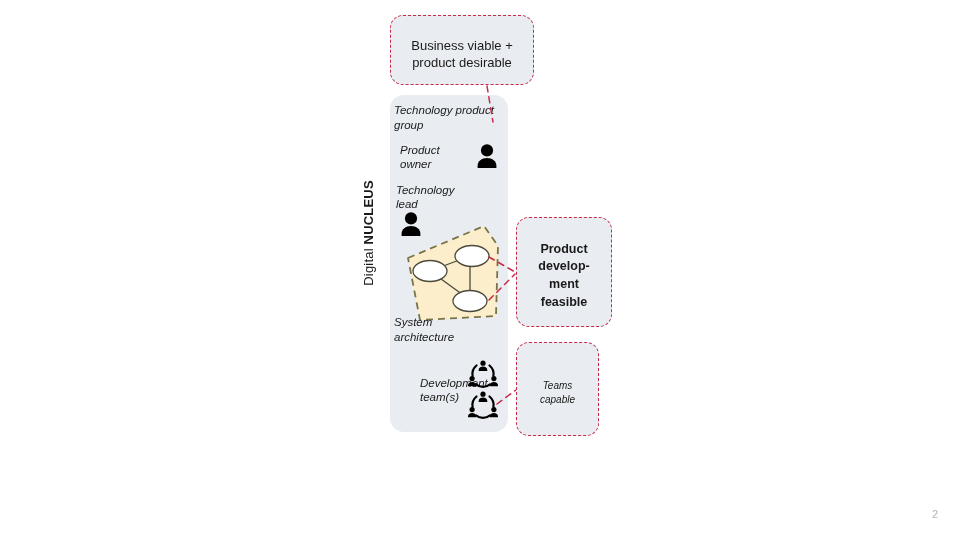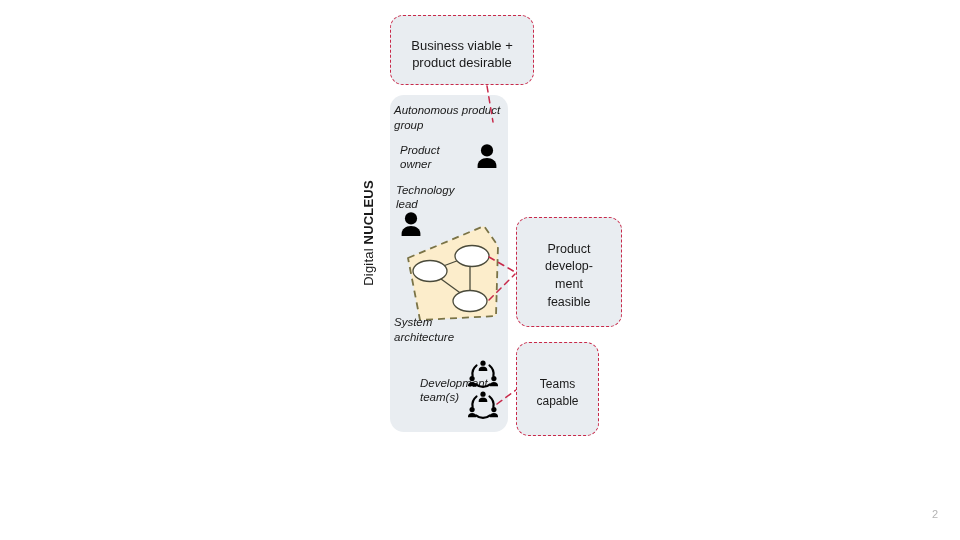--- a/index.html
+++ b/index.html
@@ -176,32 +176,34 @@
     left: 390px;
     top: 15px;
     width: 144px;
     height: 70px;
     font-size: 13px;
     line-height: 1.32;
   }
   #callout-feasible {
     left: 516px;
     top: 217px;
-    width: 106px;
+    width: 96px;
     height: 110px;
     font-size: 12.5px;
     line-height: 1.42;
+    font-weight: bold;
   }
   #callout-teams {
     left: 516px;
     top: 342px;
     width: 83px;
     height: 94px;
-    font-size: 12px;
+    font-size: 10px;
     line-height: 1.38;
+    font-style: italic;
   }
 
   
   #page-number {
     position: absolute;
     right: 22px;
     bottom: 20px;
     font-size: 11px;
     color: #b4b4b4;
     z-index: 7;
@@ -213,21 +215,21 @@
 <div id="slide">
 
   <div id="nucleus-panel"></div>
 
   <div id="nucleus-side-label">
     <span class="lbl-light">Digital</span>
     <span>&nbsp;</span>
     <span class="lbl-bold">NUCLEUS</span>
   </div>
 
-  <div class="group-title">Autonomous product group</div>
+  <div class="group-title">Technology product group</div>
 
   <div class="role-row" id="role-product-owner">
     <span class="role-label">Product owner</span>
     <svg class="role-icon" viewBox="0 0 22 26" aria-hidden="true">
       <circle cx="11" cy="7.4" r="6.1" fill="#000000"></circle>
       <path d="M11 15.1c-5.4 0-9.4 3.4-9.4 7.6v2.2h18.8v-2.2c0-4.2-4-7.6-9.4-7.6z" fill="#000000"></path>
     </svg>
   </div>
 
   <div class="role-row" id="role-technology-lead">

